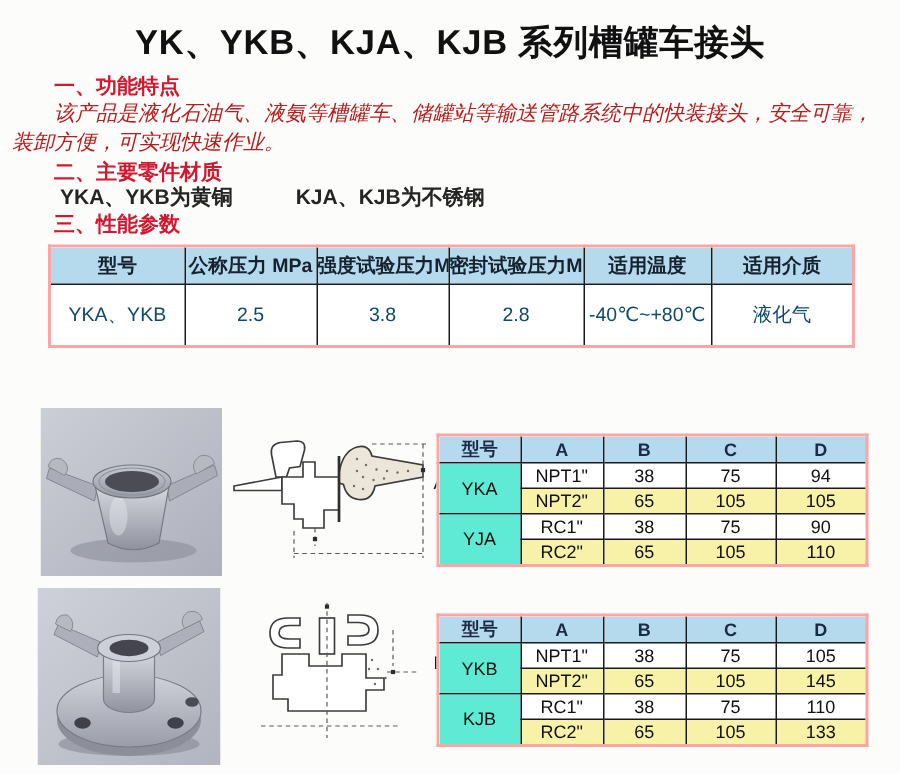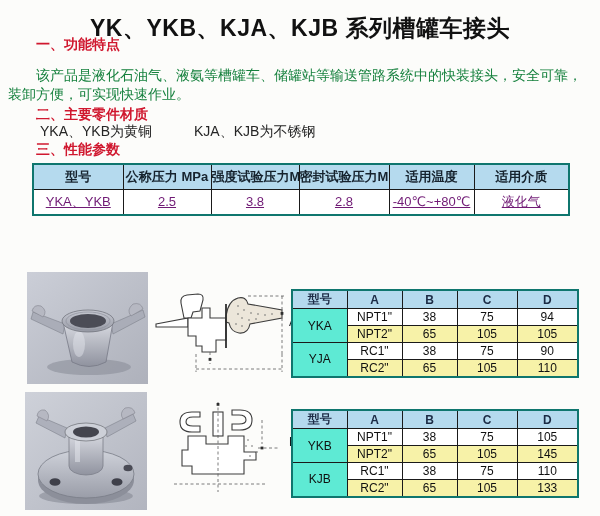--- a/index.html
+++ b/index.html
@@ -5,52 +5,52 @@
   * { margin:0; padding:0; box-sizing:border-box; }
   body { font-family:"Liberation Sans","DejaVu Sans",sans-serif; background:#e9e9e9; }
   .page { position:relative; width:600px; height:516px; background:#fcfcfa; overflow:hidden;
           margin:0 auto; color:#1c1c1c; }
   .abs { position:absolute; }
 
   .title { left:0; top:13px; width:600px; text-align:center; font-size:23px;
            font-weight:700; color:#111; letter-spacing:0.5px; }
 
   .sec-h { left:36px; font-size:14px; font-weight:700; color:#d0182f; }
-  .body-text { left:8px; width:586px; font-size:14px; line-height:19px; color:#15803d;
-               text-indent:2em; }
-  .materials { left:40px; font-size:14px; color:#252525; white-space:pre; }
+  .body-text { left:8px; width:586px; font-size:14px; line-height:19px; color:#b91c1c;
+               text-indent:2em;font-style:italic; }
+  .materials { left:40px; font-size:14px; color:#252525; white-space:pre;font-weight:bold; }
 
   table { border-collapse:collapse; table-layout:fixed; background:#fff; }
-  table.perf, table.dim { border:2px solid #0f766e; }
+  table.perf, table.dim { border:2px solid #fca5a5; }
   th, td { border:1px solid #1a1a1a; text-align:center; vertical-align:middle;
            overflow:hidden; white-space:nowrap; }
 
   .perf { left:32px; top:163px; width:536px; font-size:13px; }
   .perf th { height:25px; background:#b5daee; font-weight:700; color:#16232e; }
-  .perf td { height:26px; color:#701a75;text-decoration:underline; }
+  .perf td { height:42px; color:#0c4a6e; }
 
   .dim { left:291px; width:286px; font-size:12px; }
   .dim th { height:18px; background:#b5daee; font-weight:700; color:#1c2b45; }
   .dim td { height:17px; color:#101010; }
   .dim-label { left:289px; font-size:12px; color:#14181c;margin-top:40px; }
 
   tr.row-yellow td { background:#f7f2a8; }
   td.model { background:#5eead4; }
 
   .photo { border:0; }
   .drawing { background:#fcfcfa; }
 </style>
 </head>
 <body>
 
 <div class="page">
 
   <div class="abs title">YK、YKB、KJA、KJB 系列槽罐车接头</div>
 
-  <div class="abs sec-h" style="top:36px">一、功能特点</div>
+  <div class="abs sec-h" style="top:49px">一、功能特点</div>
   <p class="abs body-text" style="top:66px">该产品是液化石油气、液氨等槽罐车、储罐站等输送管路系统中的快装接头，安全可靠，装卸方便，可实现快速作业。</p>
 
   <div class="abs sec-h" style="top:106px">二、主要零件材质</div>
   <div class="abs materials" style="top:123px">YKA、YKB为黄铜　　　KJA、KJB为不锈钢</div>
 
   <div class="abs sec-h" style="top:141px">三、性能参数</div>
 
   <table class="abs perf">
     <colgroup>
         <col style="width:90px">

